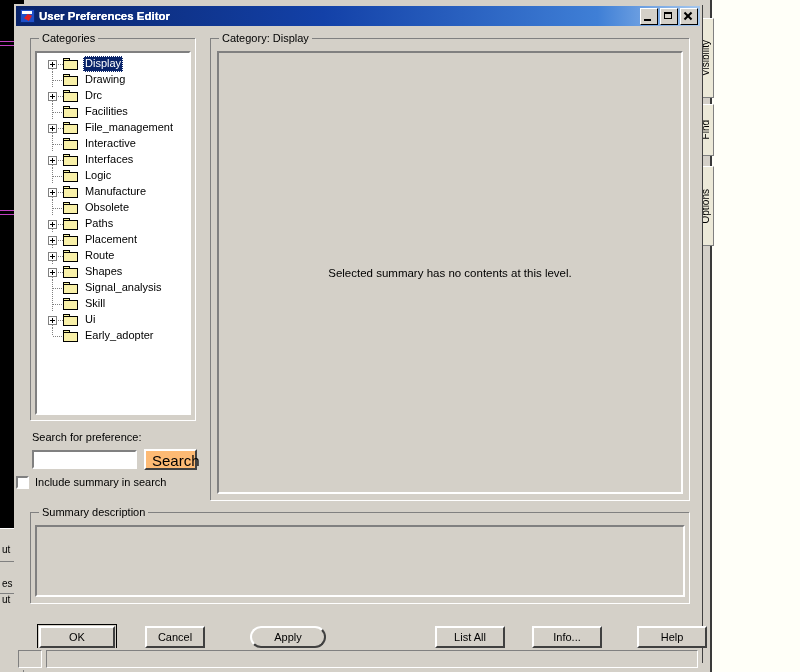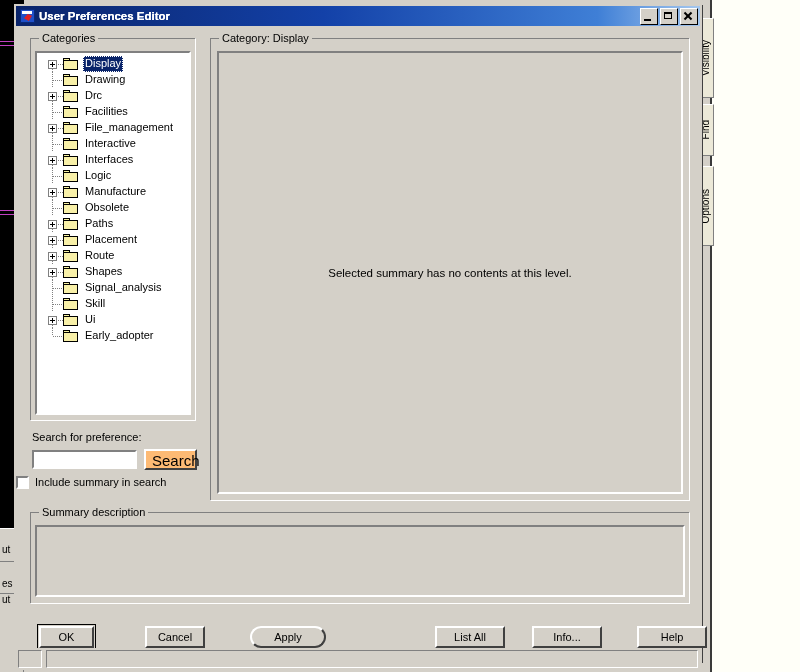--- a/index.html
+++ b/index.html
@@ -239,21 +239,21 @@
   .btn{
     position:absolute;top:620px;height:22px;
     background:#d4d0c8;
     border:2px solid;
     border-color:#fff #404040 #404040 #fff;
     box-sizing:border-box;
     font-family:"Liberation Sans", sans-serif;font-size:11px;color:#000;
     cursor:default;
     display:flex;align-items:center;justify-content:center;
   }
-  #btn-ok{left:23px;width:55px;outline:1px solid #000;outline-offset:1px;}
+  #btn-ok{left:23px;width:76px;outline:1px solid #000;outline-offset:1px;}
   #btn-cancel{left:129px;width:60px;}
   #btn-apply{left:234px;width:76px;border-radius:11px;}
   #btn-listall{left:411px;width:70px;margin-left:8px;}
   #btn-info{left:516px;width:70px;}
   #btn-help{left:621px;width:70px;}
 
   
   #status-strip{
     position:absolute;left:14px;top:648px;width:688px;height:22px;
     background:#d4d0c8;

